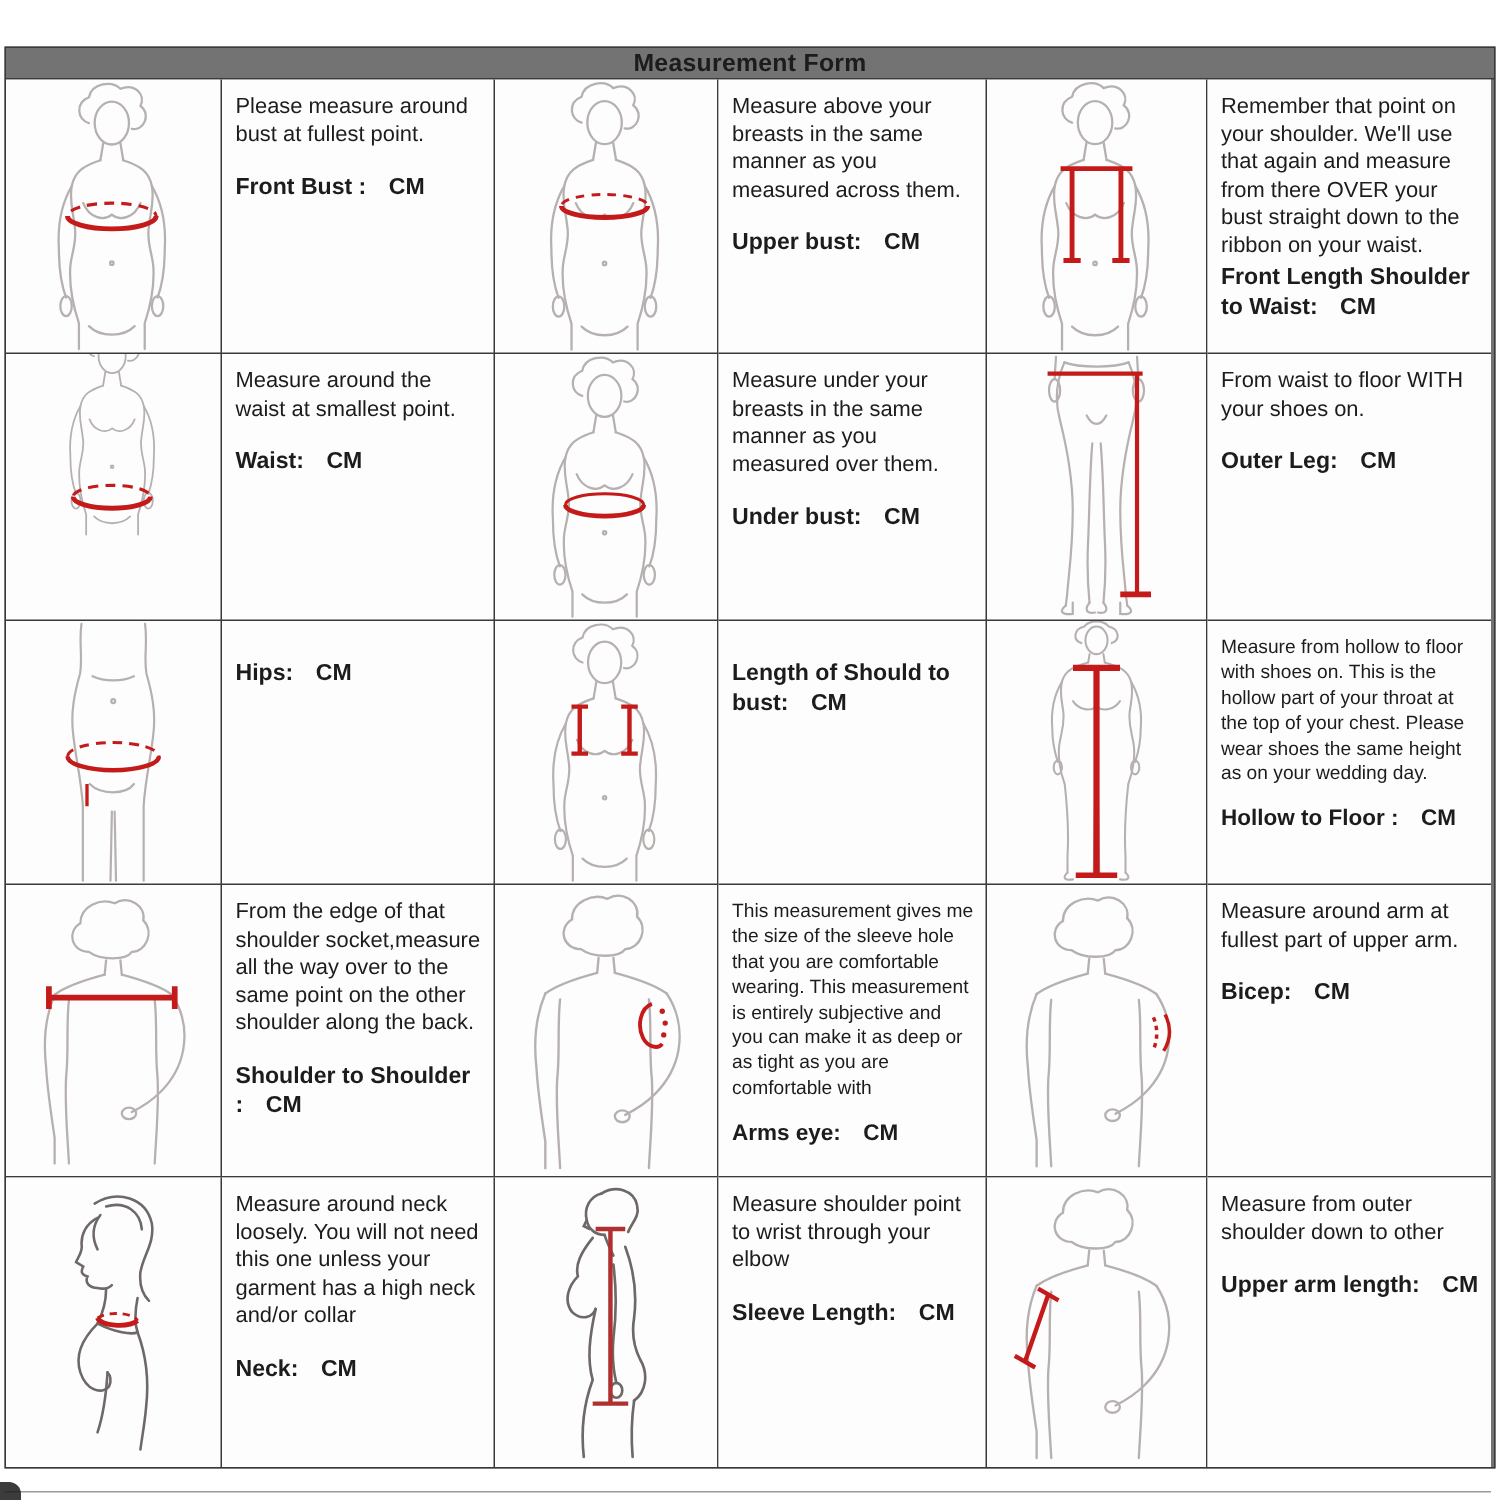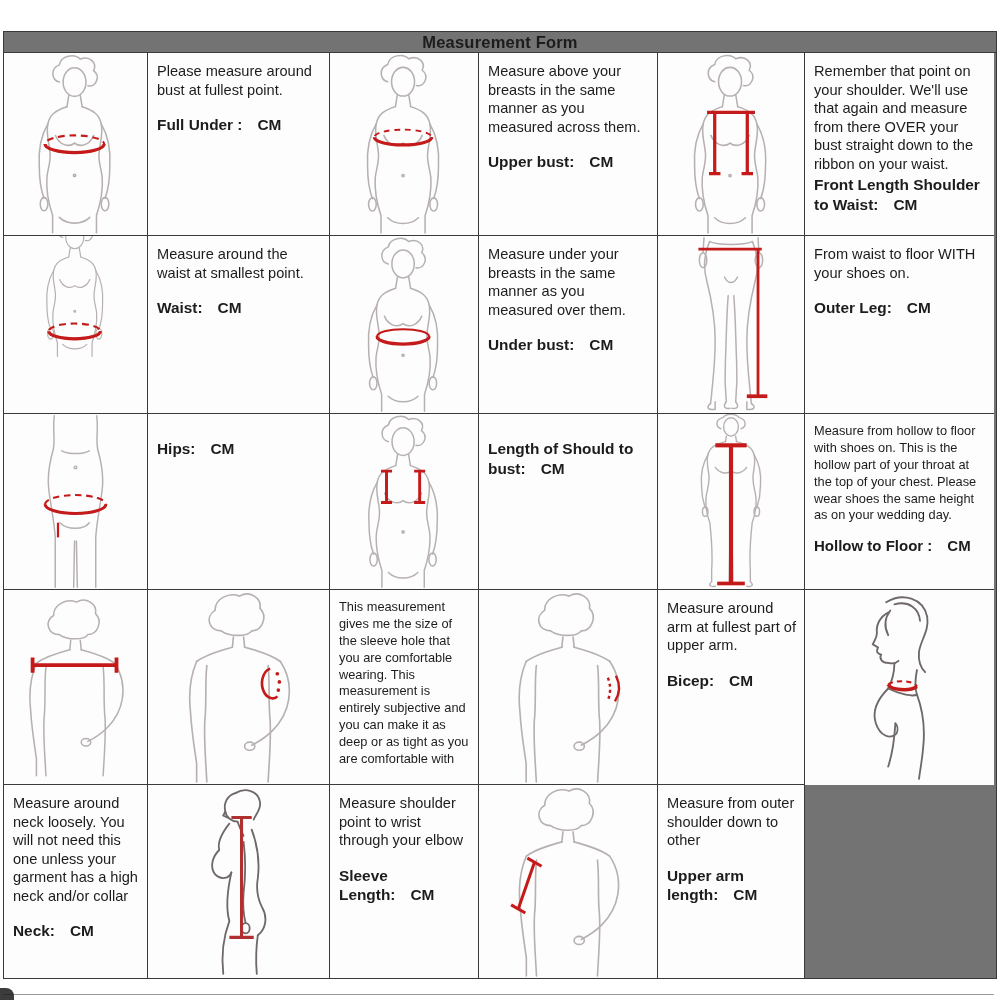--- a/index.html
+++ b/index.html
@@ -171,21 +171,21 @@
       <svg viewBox="0 0 150 190">
         <use href="#fig-front"></use>
         <g stroke="#c51a1a" fill="none">
           <ellipse cx="74" cy="95" rx="31" ry="9" stroke-width="2.2" stroke-dasharray="7 5"></ellipse>
           <path d="M43,95 a31,9 0 0 0 62,0" stroke-width="3.4"></path>
         </g>
       </svg>
     </div>
     <div class="cell txt">
       <div>Please measure around bust at fullest point.</div>
-      <div class="label"><span>Full Under :</span><span class="unit">CM</span></div>
+      <div class="label"><span>Front Bust :</span><span class="unit">CM</span></div>
     </div>
 
     <div class="cell fig">
       <svg viewBox="0 0 150 190">
         <use href="#fig-front"></use>
         <g stroke="#c51a1a" fill="none">
           <ellipse cx="74" cy="88" rx="30" ry="8" stroke-width="2" stroke-dasharray="6 5"></ellipse>
           <path d="M44,88 a30,8 0 0 0 60,0" stroke-width="3.4"></path>
         </g>
       </svg>
@@ -298,20 +298,24 @@
 
     <div class="cell fig">
       <svg viewBox="0 0 150 190">
         <use href="#fig-back"></use>
         <g stroke="#c51a1a" fill="none" stroke-width="4">
           <path d="M30,72 L118,72"></path>
           <path d="M30,64 L30,80 M118,64 L118,80"></path>
         </g>
       </svg>
     </div>
+    <div class="cell txt">
+      <div>From the edge of that shoulder socket,measure all the way over to the same point on the other shoulder along the back.</div>
+      <div class="label"><span>Shoulder to Shoulder :</span><span class="unit">CM</span></div>
+    </div>
 
     <div class="cell fig">
       <svg viewBox="0 0 150 190">
         <use href="#fig-back"></use>
         <g stroke="#c51a1a" fill="none">
           <path d="M106,77 C98,80 96,92 100,100 C103,106 110,108 113,104" stroke-width="2.6"></path>
           <circle cx="113" cy="82" r="1.8" fill="#c51a1a" stroke="none"></circle>
           <circle cx="115" cy="90" r="1.8" fill="#c51a1a" stroke="none"></circle>
           <circle cx="114" cy="98" r="1.8" fill="#c51a1a" stroke="none"></circle>
         </g>

